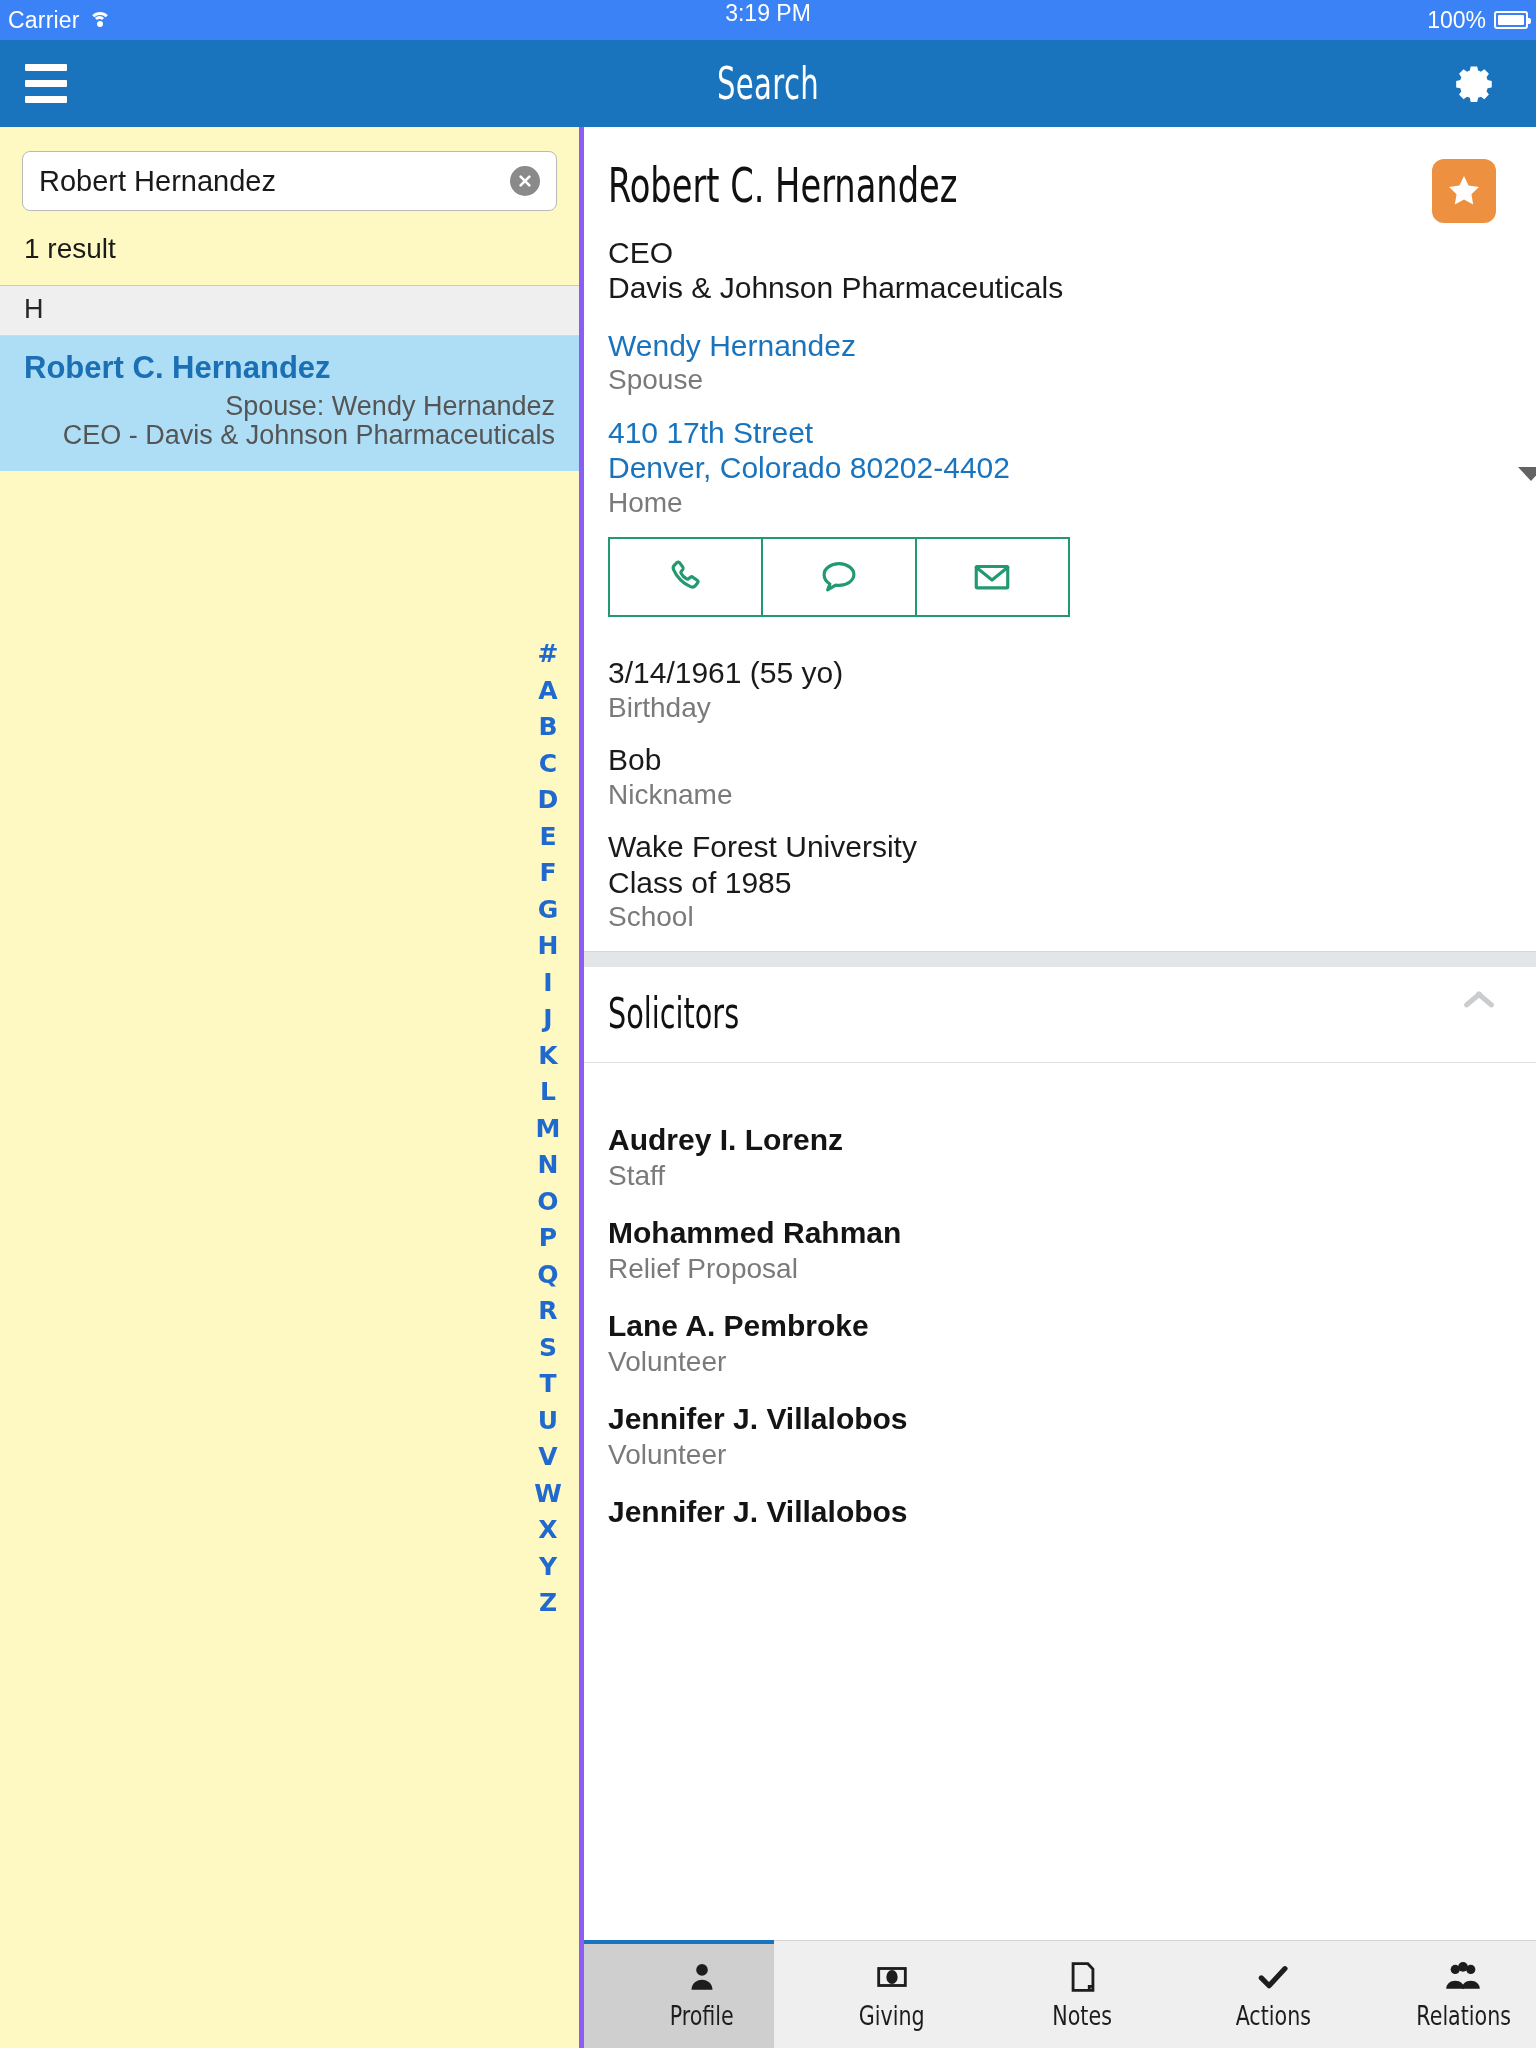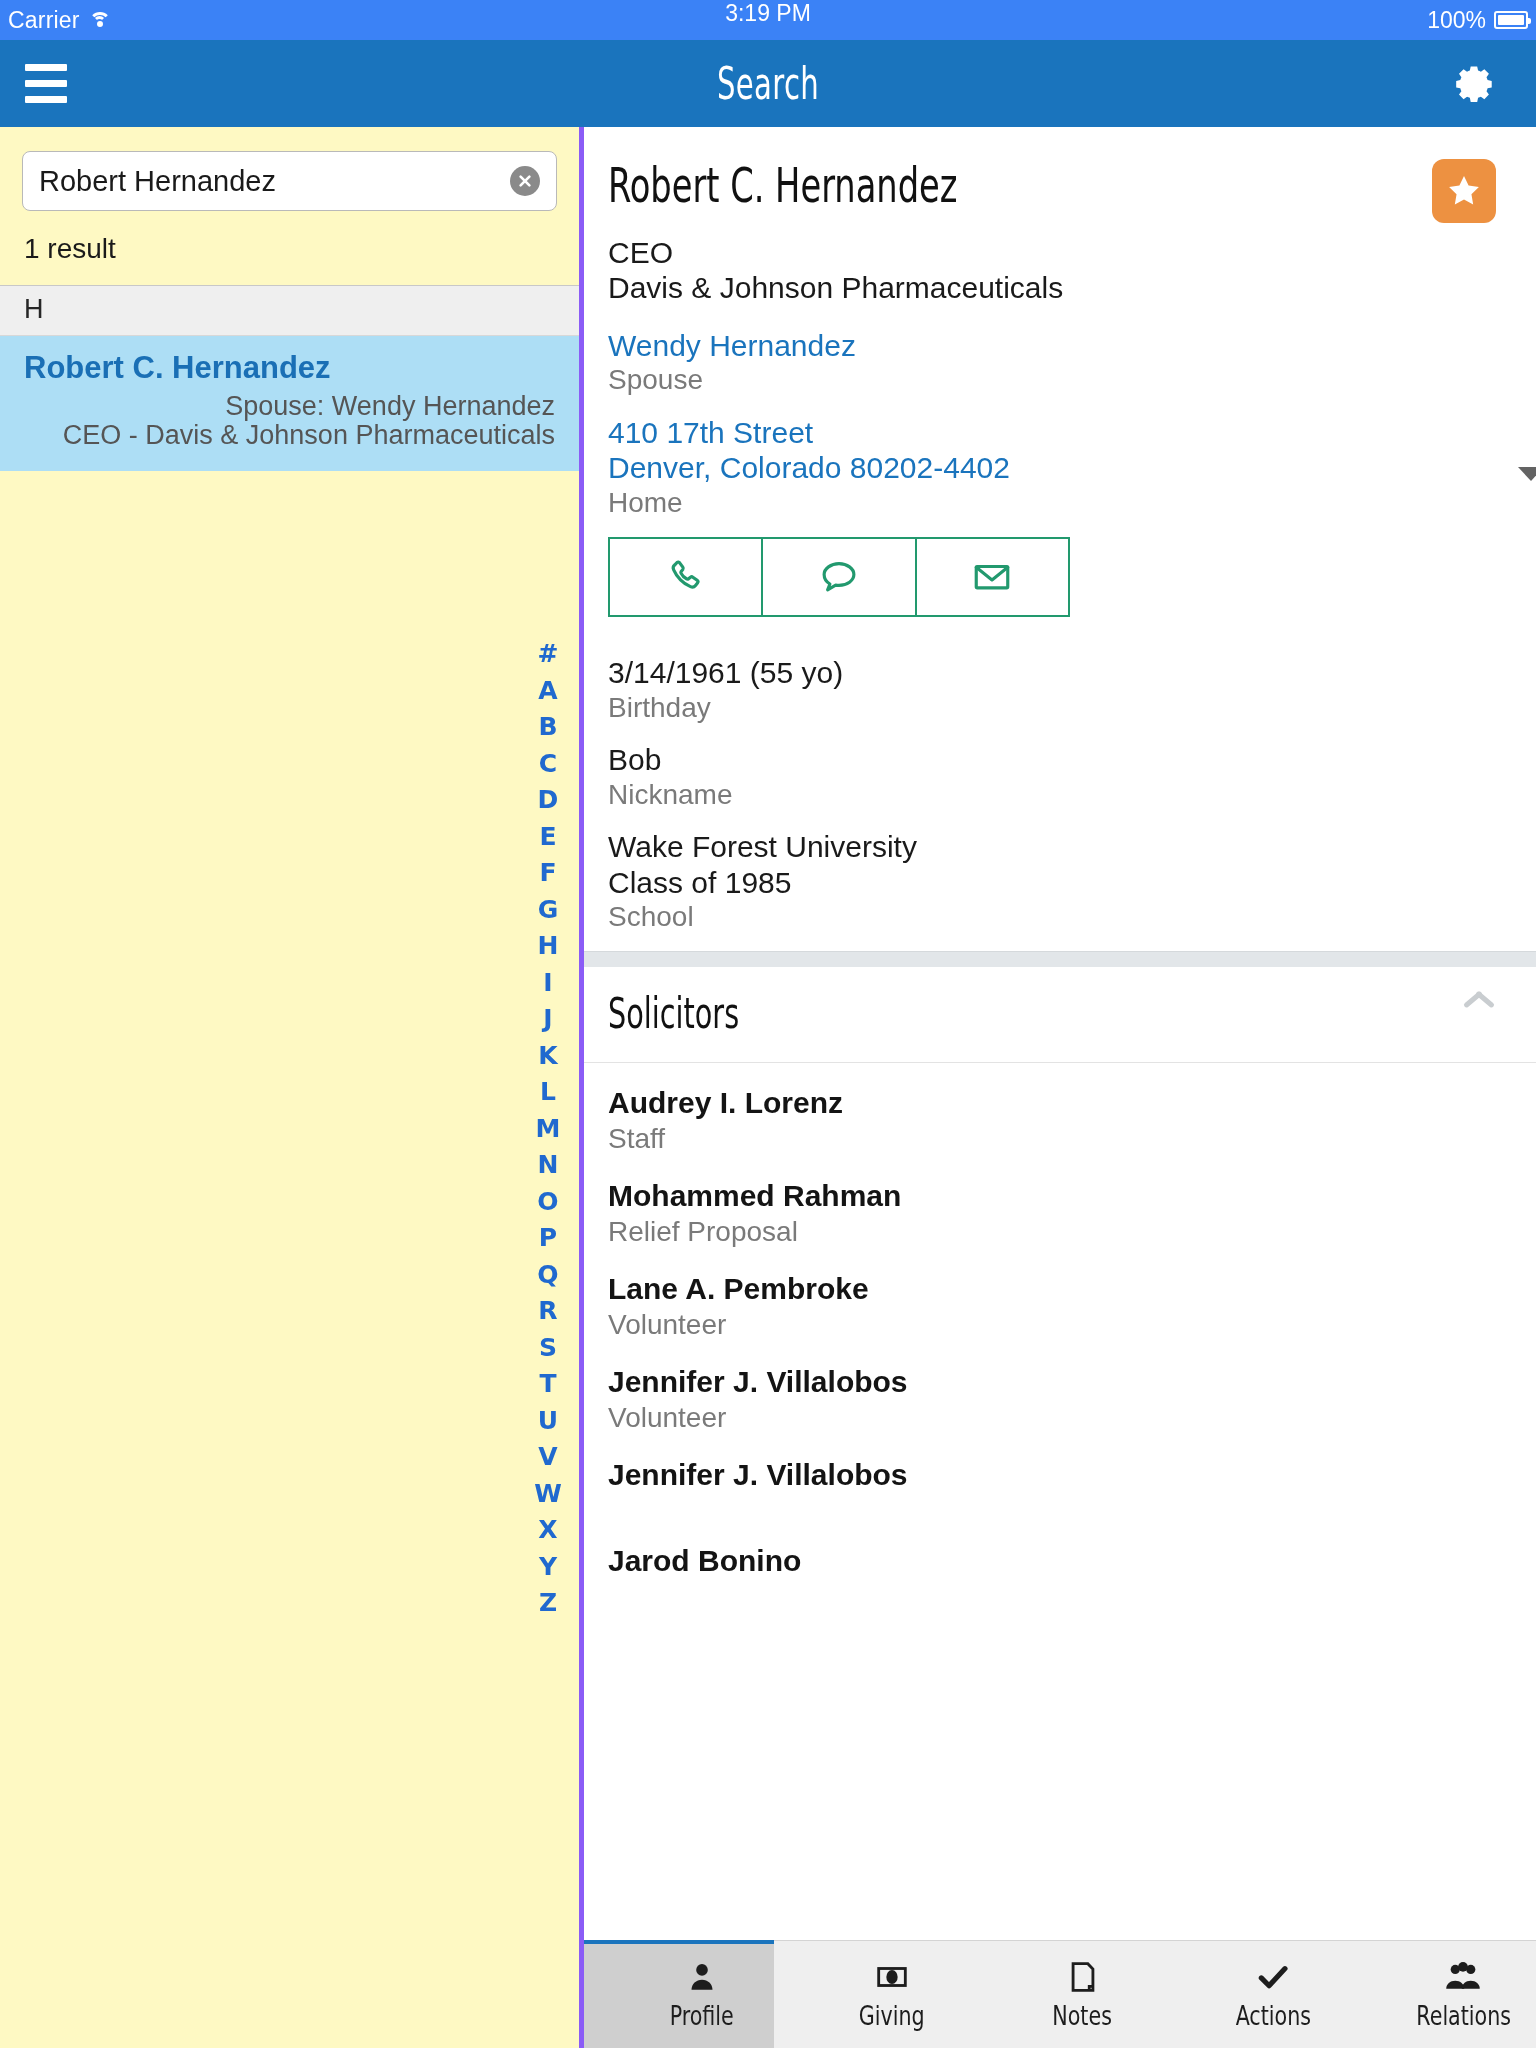--- a/index.html
+++ b/index.html
@@ -134,21 +134,21 @@
     font-size: 42px; color: #111; font-weight: 400; transform: scaleX(0.76);
     transform-origin: left center;
   }
   .chevron-up { margin-left: auto; width: 34px; height: 20px; position: relative; cursor: pointer; }
   .chevron-up::before, .chevron-up::after {
     content: ""; position: absolute; width: 22px; height: 5px; background: #c9cdd0; top: 8px; border-radius: 3px;
   }
   .chevron-up::before { left: 0; transform: rotate(-40deg); }
   .chevron-up::after { right: 0; transform: rotate(40deg); }
 
-  .sol-list { padding: 22px 24px 10px 24px; }
+  .sol-list { padding: 22px 24px 10px 24px; margin-top: 37px; }
   .sol-item { margin-bottom: 22px; cursor: pointer; }
   .sol-name { font-size: 30px; font-weight: bold; color: #141414; line-height: 1.2; }
   .sol-role { font-size: 28px; color: #7a7a7a; line-height: 1.25; }
   .sol-role.empty { min-height: 28px; }
 
   
   .tabbar {
     height: 108px; flex: 0 0 108px; display: flex; background: #efefef;
     border-top: 1px solid #d4d4d4;
   }
@@ -347,21 +347,20 @@
             </div>
             <div class="sol-item">
               <div class="sol-name">Jennifer J. Villalobos</div>
               <div class="sol-role">Volunteer</div>
             </div>
             <div class="sol-item">
               <div class="sol-name">Jennifer J. Villalobos</div>
               <div class="sol-role empty"></div>
             </div>
             <div class="sol-item">
-              <div class="sol-name">Jarod Bonino</div>
               <div class="sol-role empty"></div>
             </div>
           </div>
       </div>
 
       <div class="tabbar" id="tabbar">
           <div class="tab active">
             <div class="tab-ico">
               <svg width="34" height="34" viewBox="0 0 24 24" fill="#1d1d1d">
                 <circle cx="12" cy="7" r="4.1"></circle>

